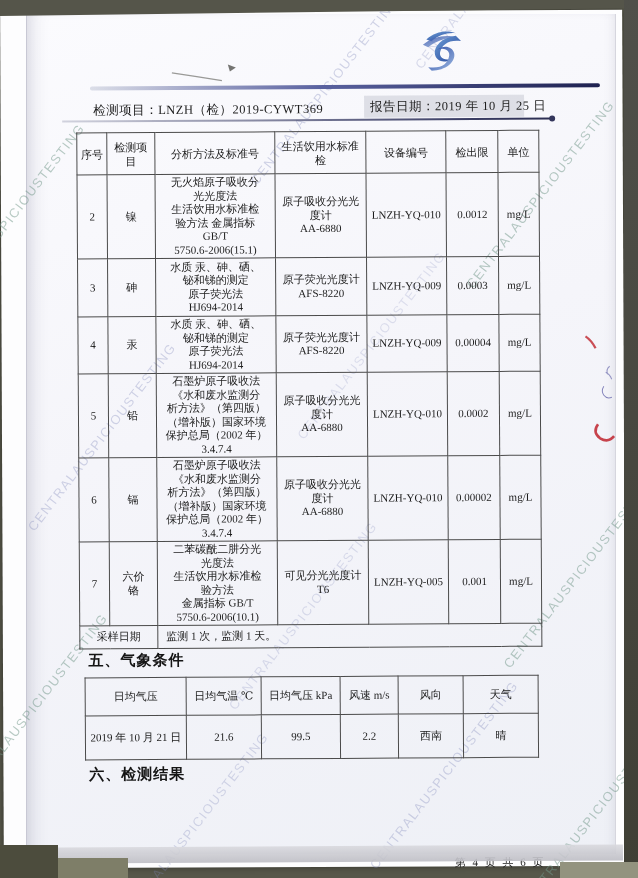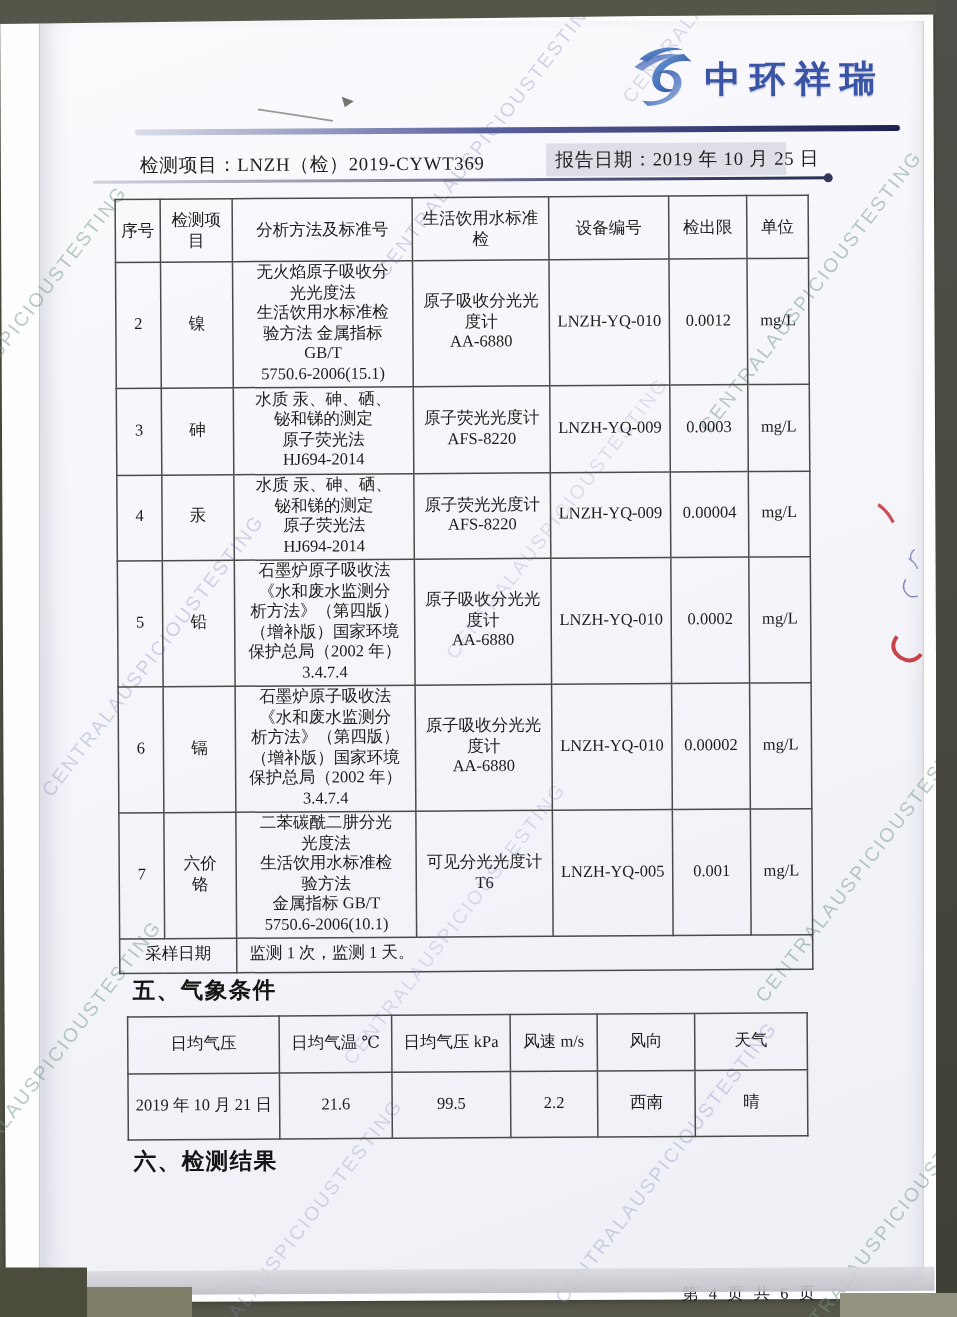--- a/index.html
+++ b/index.html
@@ -86,21 +86,20 @@
           <linearGradient id="g2" x1="1" y1="1" x2="0" y2="0">
             <stop offset="0" stop-color="#9db9e2"></stop>
               <stop offset="1" stop-color="#2a4aa4"></stop>
           </linearGradient>
         </defs>
         <path d="M10 14 C20 5 34 3 44 7 C34 6 24 9 16 16 Z" fill="url(#g1)"></path>
         <path d="M6 20 C18 10 34 8 46 12 C36 11 22 15 12 23 Z" fill="url(#g2)" opacity=".8"></path>
         <path d="M44 10 C28 12 18 22 20 32 C22 40 32 42 40 36 C30 40 24 34 26 28 C28 20 36 14 50 16 Z" fill="url(#g1)"></path>
         <path d="M16 50 C32 50 44 40 42 30 C40 22 30 20 22 26 C32 22 38 28 36 34 C34 42 28 48 12 46 Z" fill="url(#g2)"></path>
       </svg>
-      <span class="logo-text">中环祥瑞</span>
     </div>
     <div class="divider"></div>
     <div class="date-band"></div>
     <div class="report-no"><span>检测项目：</span><span>LNZH（检）2019-CYWT369</span></div>
     <div class="report-date"><span>报告日期：</span><span>2019 年 10 月 25 日</span></div>
     <div class="underline"></div>
 
     <table class="t-main">
       <colgroup>
         <col style="width:30px">

